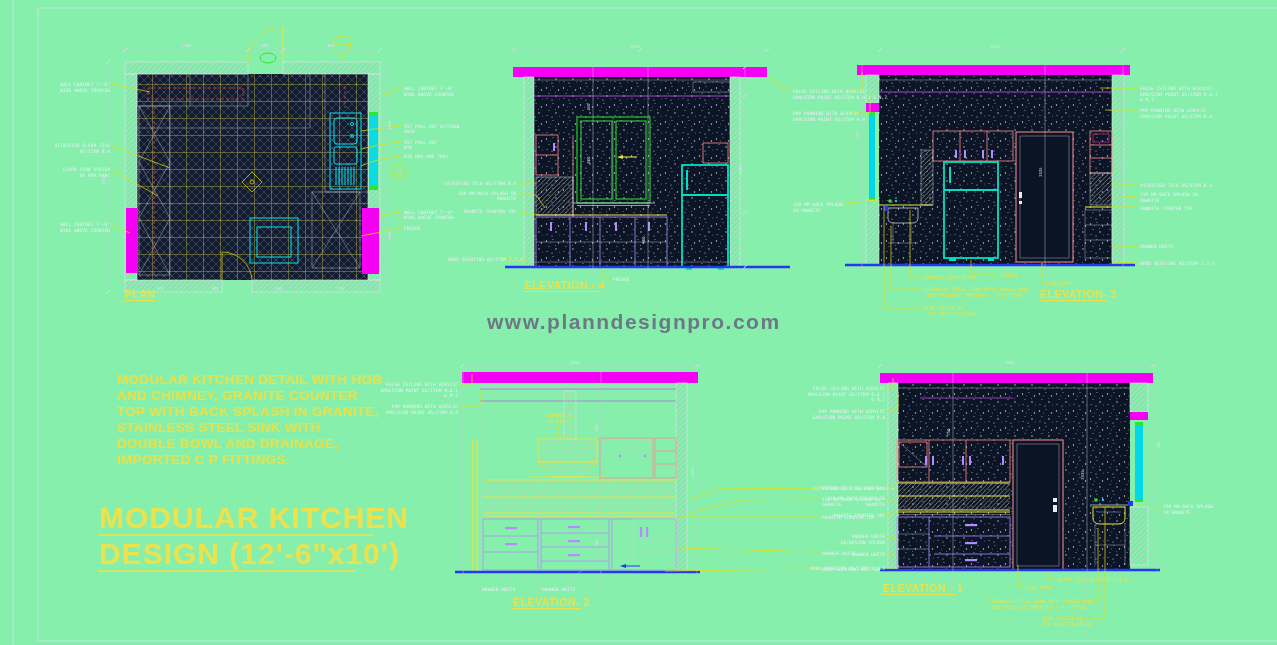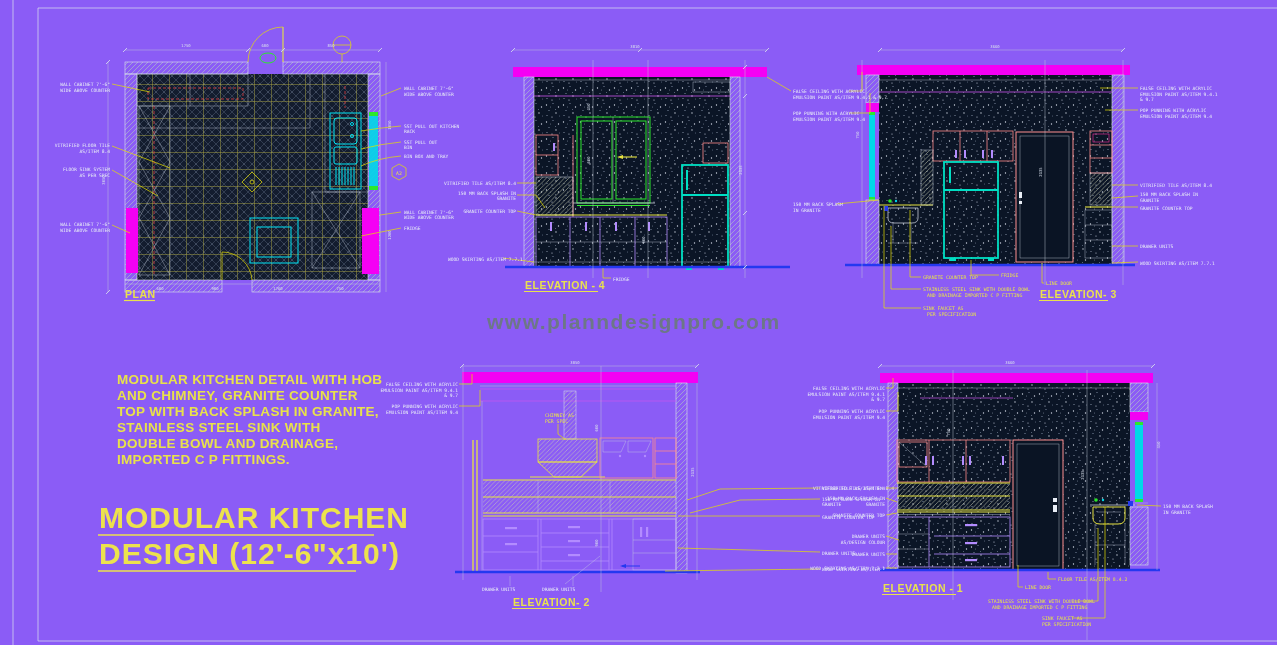--- a/index.html
+++ b/index.html
@@ -1,16 +1,16 @@
 <!DOCTYPE html>
 <html><head>
 <meta charset="utf-8">
 <style>
   html,body{margin:0;padding:0;background:#1e2a3e;}
-  #stage{width:1277px;height:645px;position:relative;background:#8b5cf6;overflow:hidden;}
+  #stage{width:1277px;height:645px;position:relative;background:#86efac;overflow:hidden;}
   svg{display:block}
   .w{stroke:#dce3ee;stroke-width:.7;fill:none}
   .w4{stroke:#c9d2e0;stroke-width:.4;fill:none}
   .diml{stroke:#c0cad9;stroke-width:.45;fill:none}
   .tick{stroke:#dce3ee;stroke-width:.8;fill:none}
   .yl{stroke:#e6e000;stroke-width:.7;fill:none}
   .yl2{stroke:#e8e340;stroke-width:1.1;fill:none}
   .pk{stroke:#ff8a8a;stroke-width:.8;fill:none}
   .pu{stroke:#b38cff;stroke-width:.8;fill:none}
   .tl{stroke:#00dfc4;stroke-width:1.8;fill:none}

